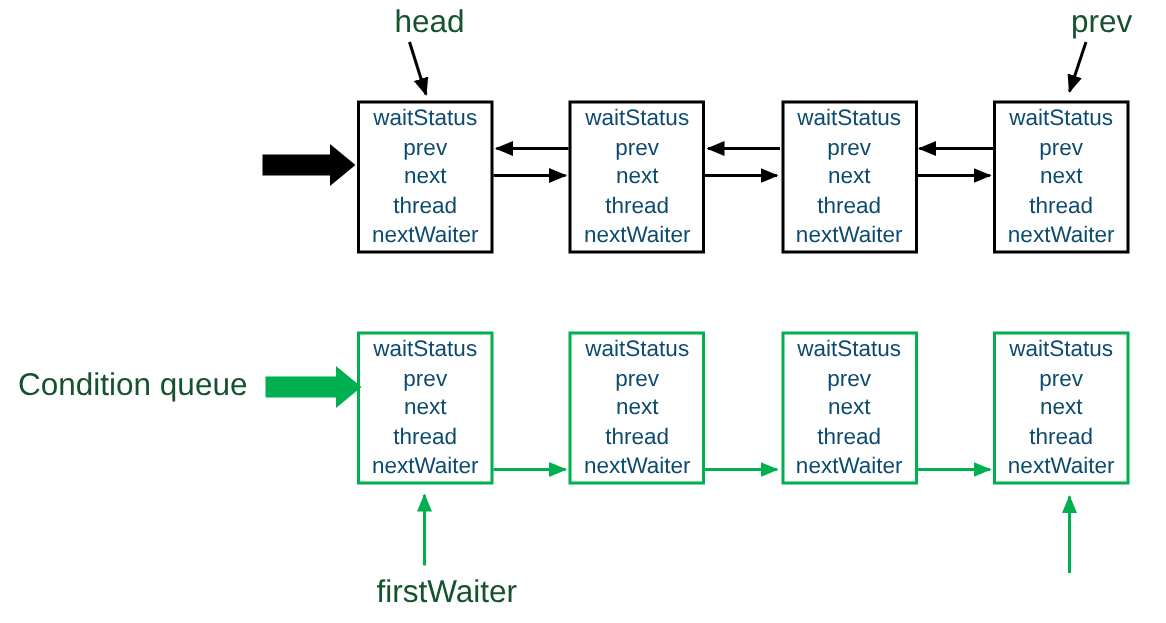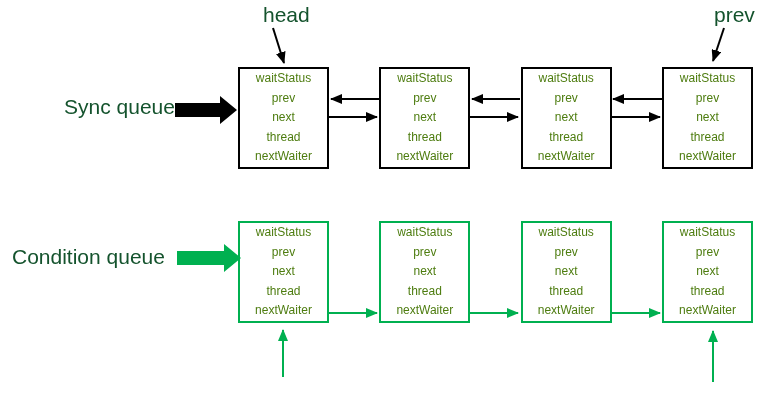--- a/index.html
+++ b/index.html
@@ -44,35 +44,35 @@
     width: 91px;
     height: 102px;
     border: 2px solid #000000;
     background: #ffffff;
     text-align: center;
     padding-top: 0px;
   }
   .row-cond .node { border-color: var(--green, #00B050); }
   .field {
     display: block;
-    font-size: 12px;
+    font-size: 15px;
     line-height: 19.6px;
-    color: #4d7c0f;
+    color: #0c4a6e;
     white-space: nowrap;
   }
 </style>
 </head>
 <body>
 
 <div class="canvas">
 
   <div class="lbl lbl-head">head</div>
   <div class="lbl lbl-tail">prev</div>
-  <div class="lbl lbl-sync">Sync queue</div>
   <div class="lbl lbl-cond">Condition queue</div>
+  <div class="lbl lbl-firstwaiter">firstWaiter</div>
 
   <div class="noderow row-sync" id="sync-row">
   <div class="node">
     <span class="field">waitStatus</span>
     <span class="field">prev</span>
     <span class="field">next</span>
     <span class="field">thread</span>
     <span class="field">nextWaiter</span>
   </div>
 

